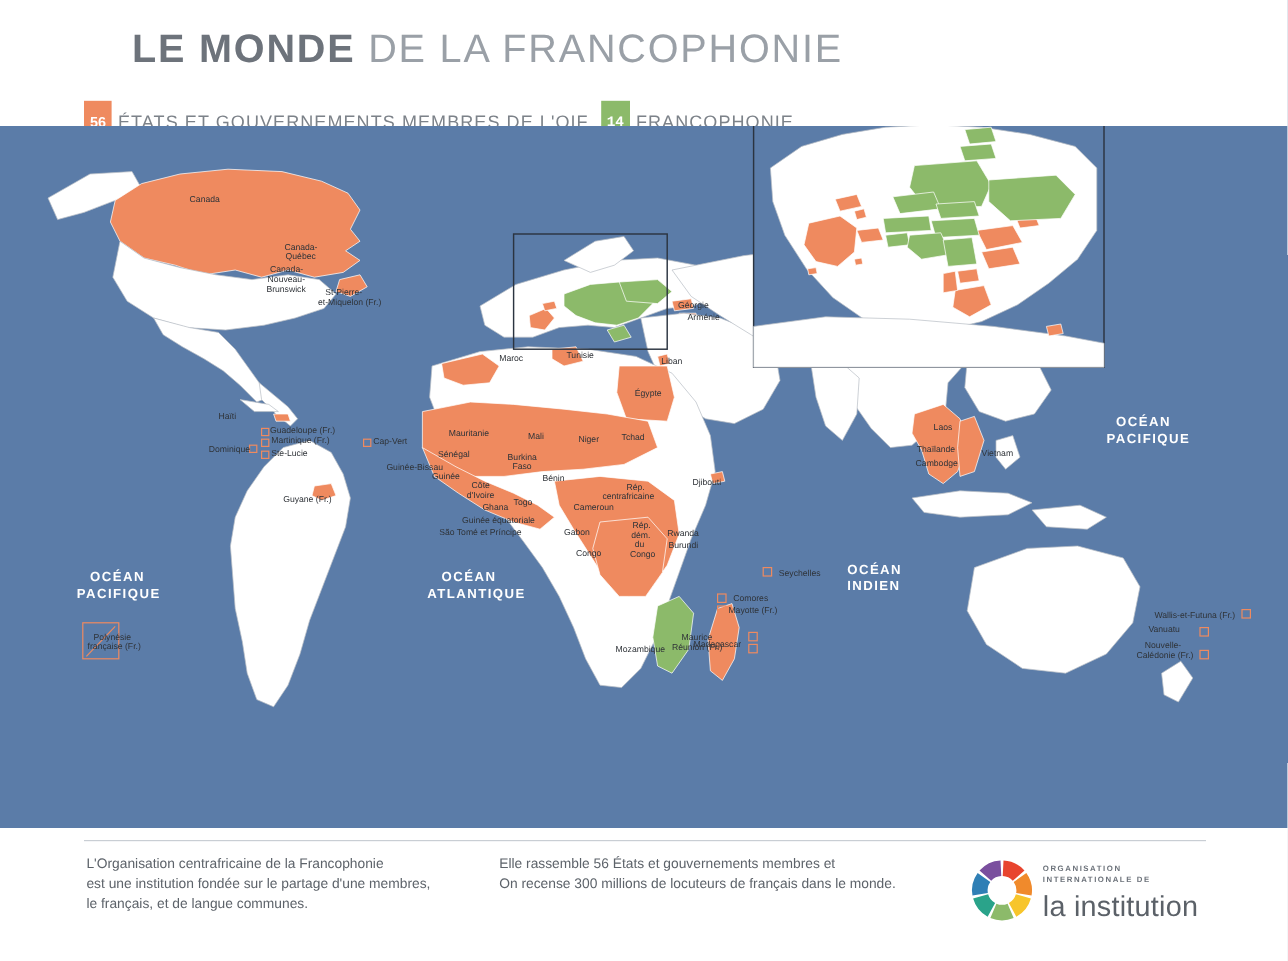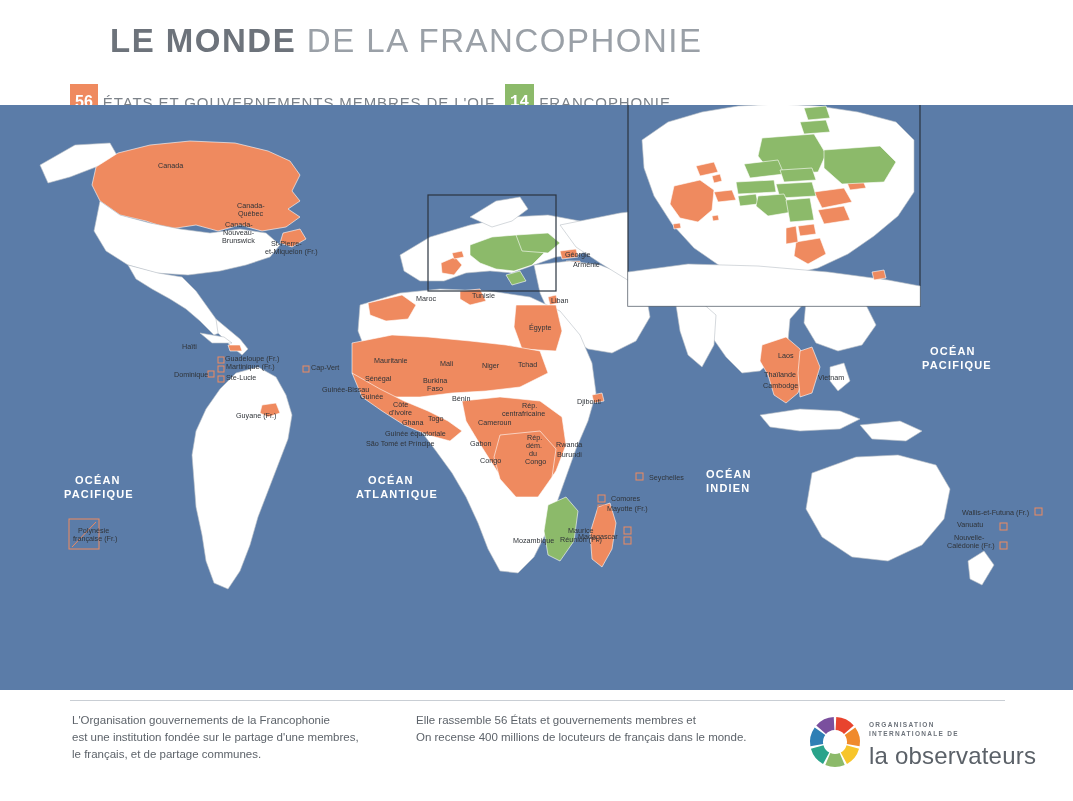--- a/index.html
+++ b/index.html
@@ -18,21 +18,21 @@
     font-size:33px;letter-spacing:1.5px;color:#8a8f96;font-weight:normal;
     white-space:nowrap;
     margin-left:40px;
   }
   .title .strong{color:#6d737b;font-weight:bold;}
   .title .light{color:#9aa0a7;}
 
   
   .legend{position:absolute;left:70px;top:84px;display:flex;align-items:center;white-space:nowrap;}
   .legend .chip{
-    display:inline-block;color:#fff;font-size:16px;font-weight:bold;
+    display:inline-block;color:#fff;font-size:12px;font-weight:bold;
     padding:12px 5px;line-height:12px;margin-right:5px;
   }
   .chip.orange{background:#ef8a5f;}
   .chip.green{background:#8cba6a;font-family:Liberation Mono, monospace;}
   .legend .ltxt{font-size:15px;color:#7c8289;letter-spacing:.9px;margin-right:10px;}
 
   
   .mapwrap{position:absolute;left:0;top:105px;width:1073px;height:585px;background:#fff;}
   svg.map{display:block;}
 
@@ -353,44 +353,44 @@
           <text x="810" y="151" class="lbl">Grèce</text>
           <text x="870" y="184" class="lbl">Chypre</text>
         </g>
     </svg>
   </div>
 
   <div class="footer">
     <div class="rule"></div>
 
     <div class="f-col f1">
-      <div>L'Organisation gouvernements de la Francophonie</div>
+      <div>L'Organisation centrafricaine de la Francophonie</div>
       <div>est une institution fondée sur le partage d'une membres,</div>
-      <div>le français, et de partage communes.</div>
+      <div>le français, et de langue communes.</div>
     </div>
 
     <div class="f-col f2">
       <div>Elle rassemble 56 États et gouvernements membres et</div>
-      <div>On recense 400 millions de locuteurs de français dans le monde.</div>
+      <div>On recense 300 millions de locuteurs de français dans le monde.</div>
     </div>
 
     <div class="logo">
       <svg width="56" height="56" viewBox="0 0 56 56" style="position:absolute;left:0;top:8px;">
         <circle cx="28" cy="28" r="27" fill="#ffffff"></circle>
         <g id="logo-ring">
             <path d="M29.249479231766962,3.031243490125842 A25,25 0 0 1 46.742322358857194,11.455352750914223 L36.996314732251456,20.058569320438828 A12,12 0 0 0 28.599750031248142,16.014996875260405 Z" fill="#e8442e"></path>
             <path d="M48.30039747613917,13.409117151084976 A25,25 0 0 1 52.62077293955973,32.33791883956389 L39.81797101098867,30.08220104299067 A12,12 0 0 0 37.7441907885468,20.996376232520788 Z" fill="#f08a2c"></path>
             <path d="M52.06470236833613,34.77422319704611 A25,25 0 0 1 39.95927932453273,49.95394356460369 L33.74045407577571,38.53789291100977 A12,12 0 0 0 39.55105713680134,31.251627134582133 Z" fill="#f7c52b"></path>
             <path d="M37.70779554670741,51.038201006661254 A25,25 0 0 1 18.292204453292594,51.03820100666126 L23.340258137580445,39.05833648319741 A12,12 0 0 0 32.65974186241956,39.05833648319741 Z" fill="#8cba6a"></path>
             <path d="M16.040720675467277,49.9539435646037 A25,25 0 0 1 3.9352976316638717,34.77422319704611 L16.44894286319866,31.251627134582133 A12,12 0 0 0 22.25954592422429,38.53789291100978 Z" fill="#2aa38a"></path>
             <path d="M3.3792270604402717,32.3379188395639 A25,25 0 0 1 7.699602523860836,13.409117151084976 L18.2558092114532,20.996376232520788 A12,12 0 0 0 16.18202898901133,30.082201042990672 Z" fill="#2f7fb5"></path>
             <path d="M9.257677641142799,11.45535275091423 A25,25 0 0 1 26.75052076823304,3.031243490125842 L27.40024996875186,16.014996875260405 A12,12 0 0 0 19.003685267748544,20.05856932043883 Z" fill="#7a4f9e"></path>
           </g>
         <circle cx="28" cy="28" r="11" fill="#ffffff"></circle>
       </svg>
       <div class="brandsmall">
         <div>ORGANISATION</div>
         <div>INTERNATIONALE DE</div>
       </div>
-      <div class="brandmain">la observateurs</div>
+      <div class="brandmain">la institution</div>
     </div>
   </div>
 </div>
 
 </body></html>

